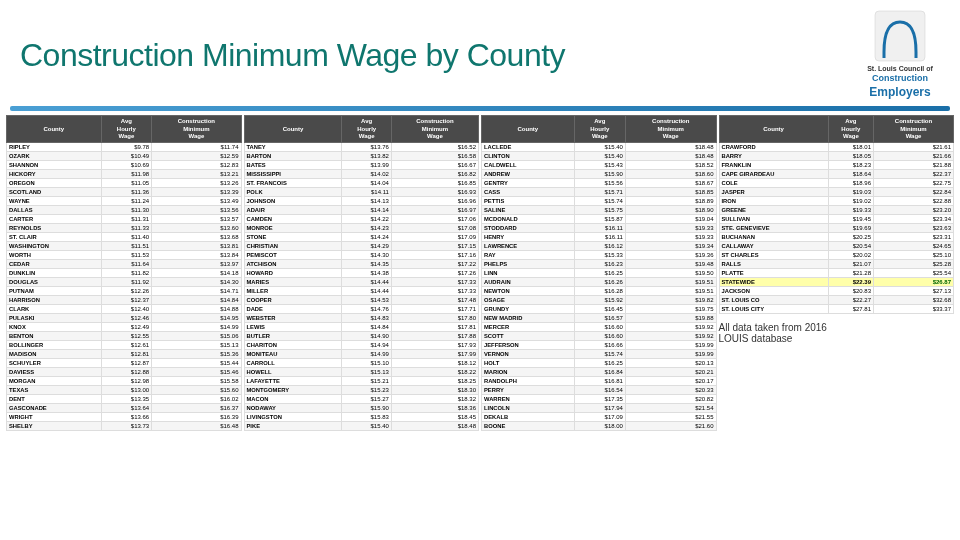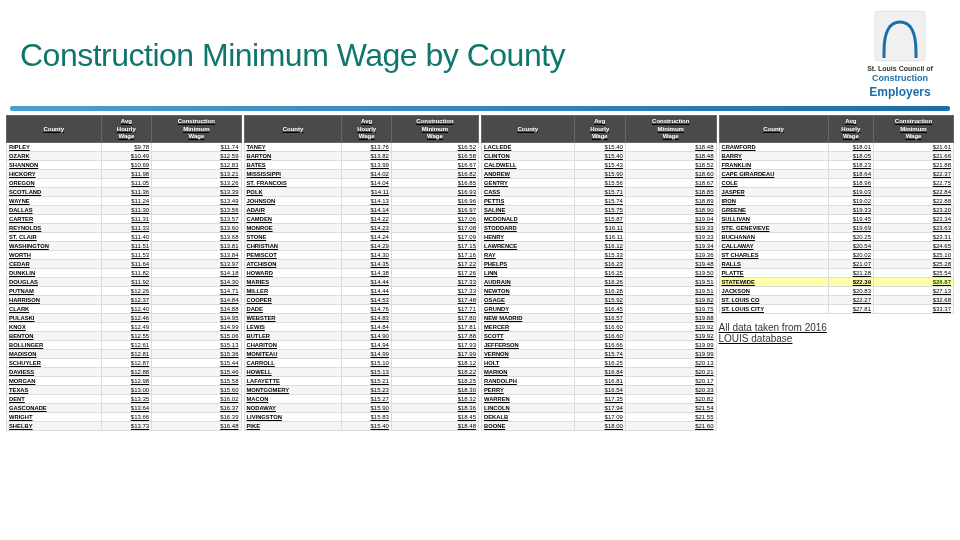--- a/index.html
+++ b/index.html
@@ -44,21 +44,20 @@
     .blue-bar {
       height: 5px;
       background: linear-gradient(to right, #4a9fd4, #1a6fa8);
       margin: 0 10px 4px 10px;
       border-radius: 2px;
     }
 
     .table-section {
       flex: 1;
       min-width: 0;
-      text-decoration: underline;
     }
 
     table {
       width: 100%;
       border-collapse: collapse;
       font-size: 6.5px;
     }
 
     thead tr {
       background: #4a4a4a;

